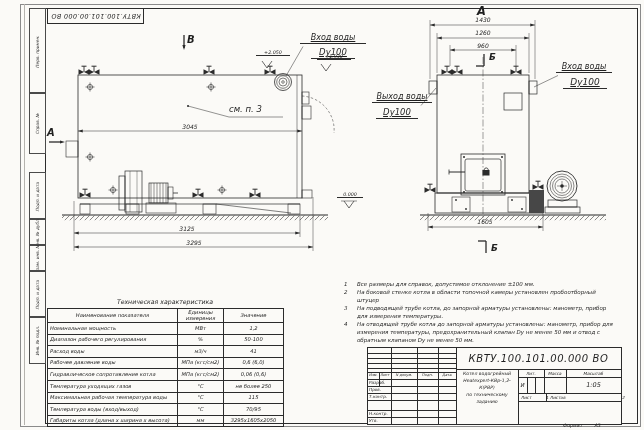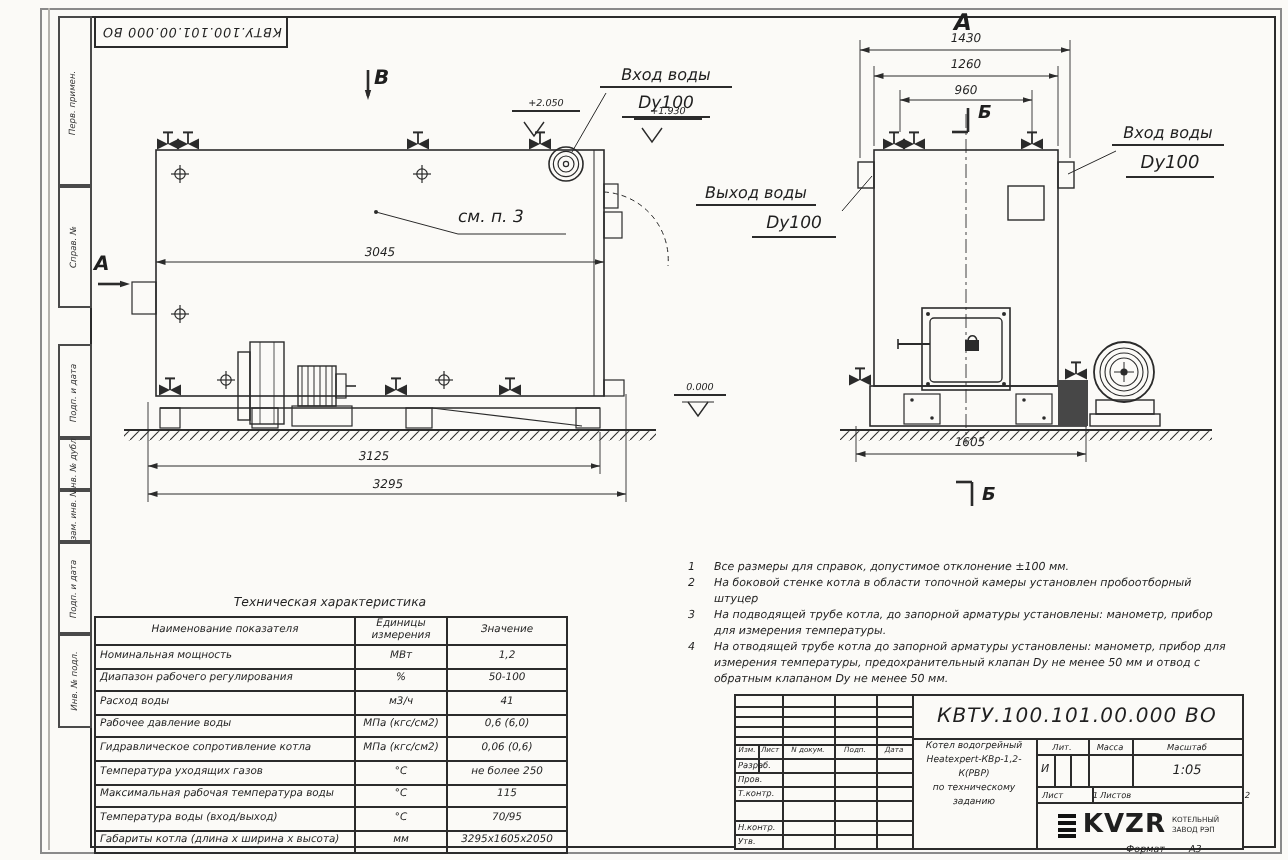--- a/index.html
+++ b/index.html
@@ -10,21 +10,21 @@
   .edge2{left:24px;top:4px;width:0;height:421px;border-left:1px solid #b5b3ae;}
   .frame{left:45px;top:8px;width:591px;height:414px;border:1.5px solid #2b2b2b;}
   .mcol{left:29px;width:15px;border:1px solid #4a4a4a;display:flex;align-items:center;justify-content:center;overflow:hidden;}
   .mcol span{display:block;transform:rotate(-90deg);white-space:nowrap;font-size:4.3px;font-style:italic;color:#333;}
   .stamp{left:47px;top:8px;width:95px;height:14px;border:1px solid #2b2b2b;display:flex;align-items:center;justify-content:center;background:#fbfaf7;}
   .stamp span{display:block;transform:rotate(180deg);font-size:6.4px;font-style:italic;letter-spacing:.4px;white-space:nowrap;}
   .dim{font-size:6px;font-style:italic;text-align:center;white-space:nowrap;}
   .sec{font-size:10px;font-style:italic;font-weight:bold;white-space:nowrap;}
   .sec.sm{font-size:9px;}
   .sec.lg{font-size:11.5px;}
-  .plabel{font-style:italic;white-space:nowrap;text-align:center;border-bottom:1px solid #2b2b2b;padding-bottom:1px;}
+  .plabel{font-style:italic;white-space:nowrap;text-align:center;border-bottom:1px solid #2b2b2b;padding-bottom:1px;text-decoration:underline;}
   .elev{font-size:4.8px;font-style:italic;text-align:center;border-bottom:1px solid #2b2b2b;white-space:nowrap;}
   .seenote{font-size:8.5px;font-style:italic;white-space:nowrap;}
   
   .ttl{left:47px;top:298px;width:236px;text-align:center;font-size:6.2px;font-style:italic;}
   table.tech{position:absolute;left:47px;top:308px;width:236px;border-collapse:collapse;font-size:5.2px;font-style:italic;table-layout:fixed;}
   table.tech td{border:1px solid #2b2b2b;padding:0 2px;height:10.6px;line-height:1.05;overflow:hidden;}
   table.tech td.c{text-align:center;}
   table.tech tr.hd td{height:13px;text-align:center;}
   
   .notes{left:344px;top:281px;width:274px;font-size:5.5px;font-style:italic;line-height:1.45;}
@@ -265,21 +265,21 @@
   <div class="abs plabel" style="left:300px;top:33px;width:66px;font-size:8px">Вход воды</div>
   <div class="abs plabel" style="left:311px;top:47px;width:44px;font-size:8.5px">Dy100</div>
   <div class="abs elev" style="left:256px;top:50px;width:34px">+2.050</div>
   <div class="abs elev" style="left:317px;top:54px;width:34px">+1.930</div>
 
   <div class="abs sec lg" style="left:477px;top:4px">А</div>
   <div class="abs dim" style="left:462px;top:16px;width:42px">1430</div>
   <div class="abs dim" style="left:462px;top:29px;width:42px">1260</div>
   <div class="abs dim" style="left:462px;top:42px;width:42px">960</div>
   <div class="abs sec sm" style="left:489px;top:52px">Б</div>
-  <div class="abs plabel" style="left:348px;top:92px;width:60px;font-size:8px">Выход воды</div>
+  <div class="abs plabel" style="left:372px;top:92px;width:60px;font-size:8px">Выход воды</div>
   <div class="abs plabel" style="left:376px;top:107px;width:42px;font-size:8.5px">Dy100</div>
   <div class="abs plabel" style="left:556px;top:62px;width:56px;font-size:8px">Вход воды</div>
   <div class="abs plabel" style="left:563px;top:77px;width:44px;font-size:9px">Dy100</div>
   <div class="abs dim" style="left:464px;top:218px;width:42px">1605</div>
   <div class="abs sec sm" style="left:491px;top:243px">Б</div>
   <div class="abs elev" style="left:337px;top:192px;width:26px">0.000</div>
 
   <div class="abs ttl">Техническая характеристика</div>
   <table class="tech">
     <colgroup>
@@ -417,27 +417,19 @@
 
     <div class="lrow" style="left:150px;width:28px;padding:0 3px;justify-content:space-between">
       <span>Лист</span>
       <span>1</span>
     </div>
     <div class="lrow" style="left:178px;width:75px;padding:0 14px 0 4px;justify-content:space-between">
       <span>Листов</span>
       <span>2</span>
     </div>
 
-    <div class="logo">
-      <span class="bars"></span>
-      <span class="kv">KVZR</span>
-      <span class="cap">
-        <div>КОТЕЛЬНЫЙ</div>
-        <div>ЗАВОД РЭП</div>
-      </span>
-    </div>
   </div>
 
   <div class="abs fmt">
     <span>Формат</span><span class="v">А3</span>
   </div>
 
 </div>
 
 </body></html>

